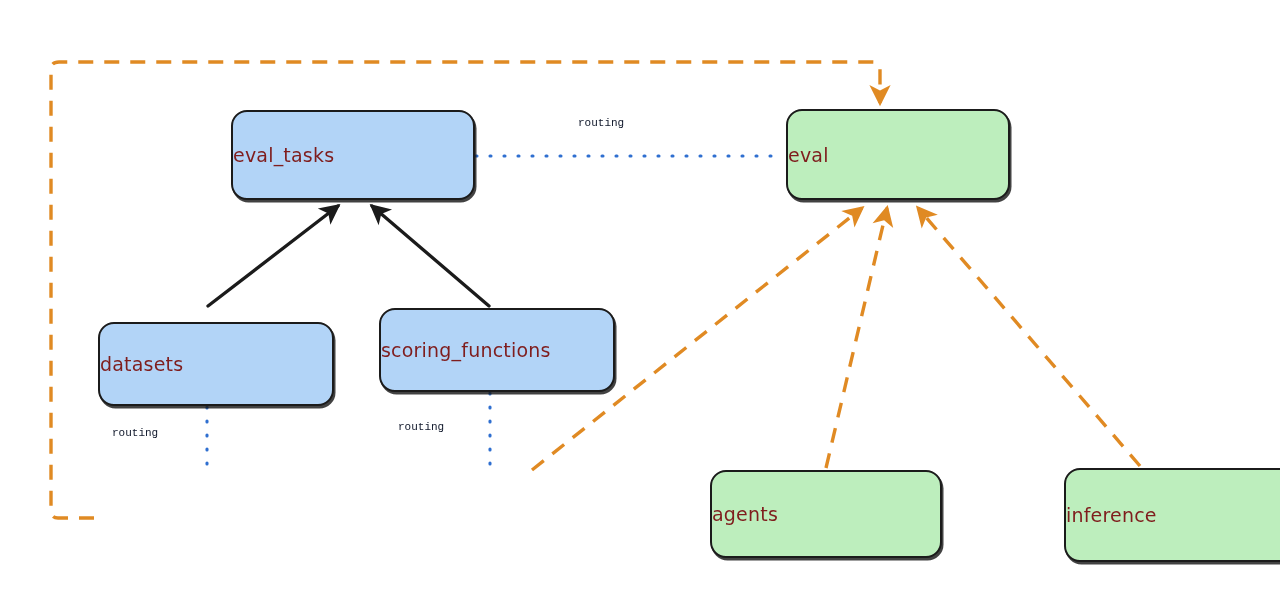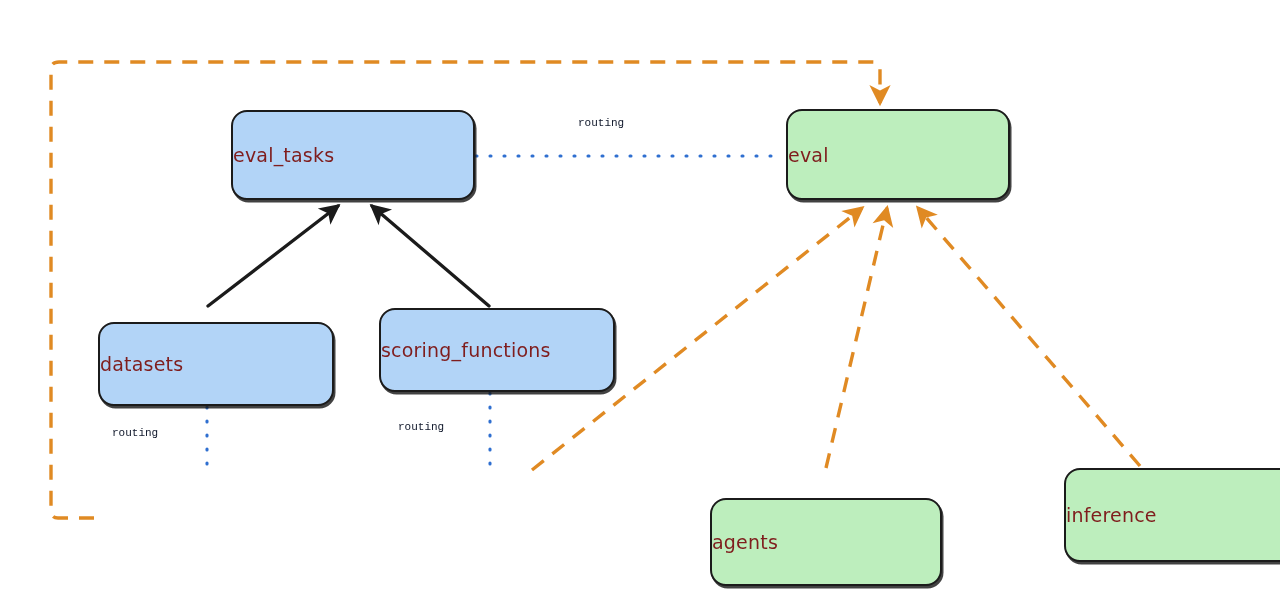--- a/index.html
+++ b/index.html
@@ -106,21 +106,21 @@
   <div class="node blue" style="left:98px; top:308px; width:236px; height:84px;margin-top:14px;">
     <span class="label">datasets</span>
   </div>
 
   <div class="node blue" style="left:379px; top:308px; width:236px; height:84px;">
     <span class="label">scoring_functions</span>
   </div>
 
 
 
-  <div class="node green" style="left:710px; top:470px; width:232px; height:88px;margin-top:28px;">
+  <div class="node green" style="left:710px; top:470px; width:232px; height:88px;">
     <span class="label">agents</span>
   </div>
 
   <div class="node green" style="left:1064px; top:468px; width:233px; height:94px;">
     <span class="label">inference</span>
   </div>
 
 </div>
 
 </body></html>

